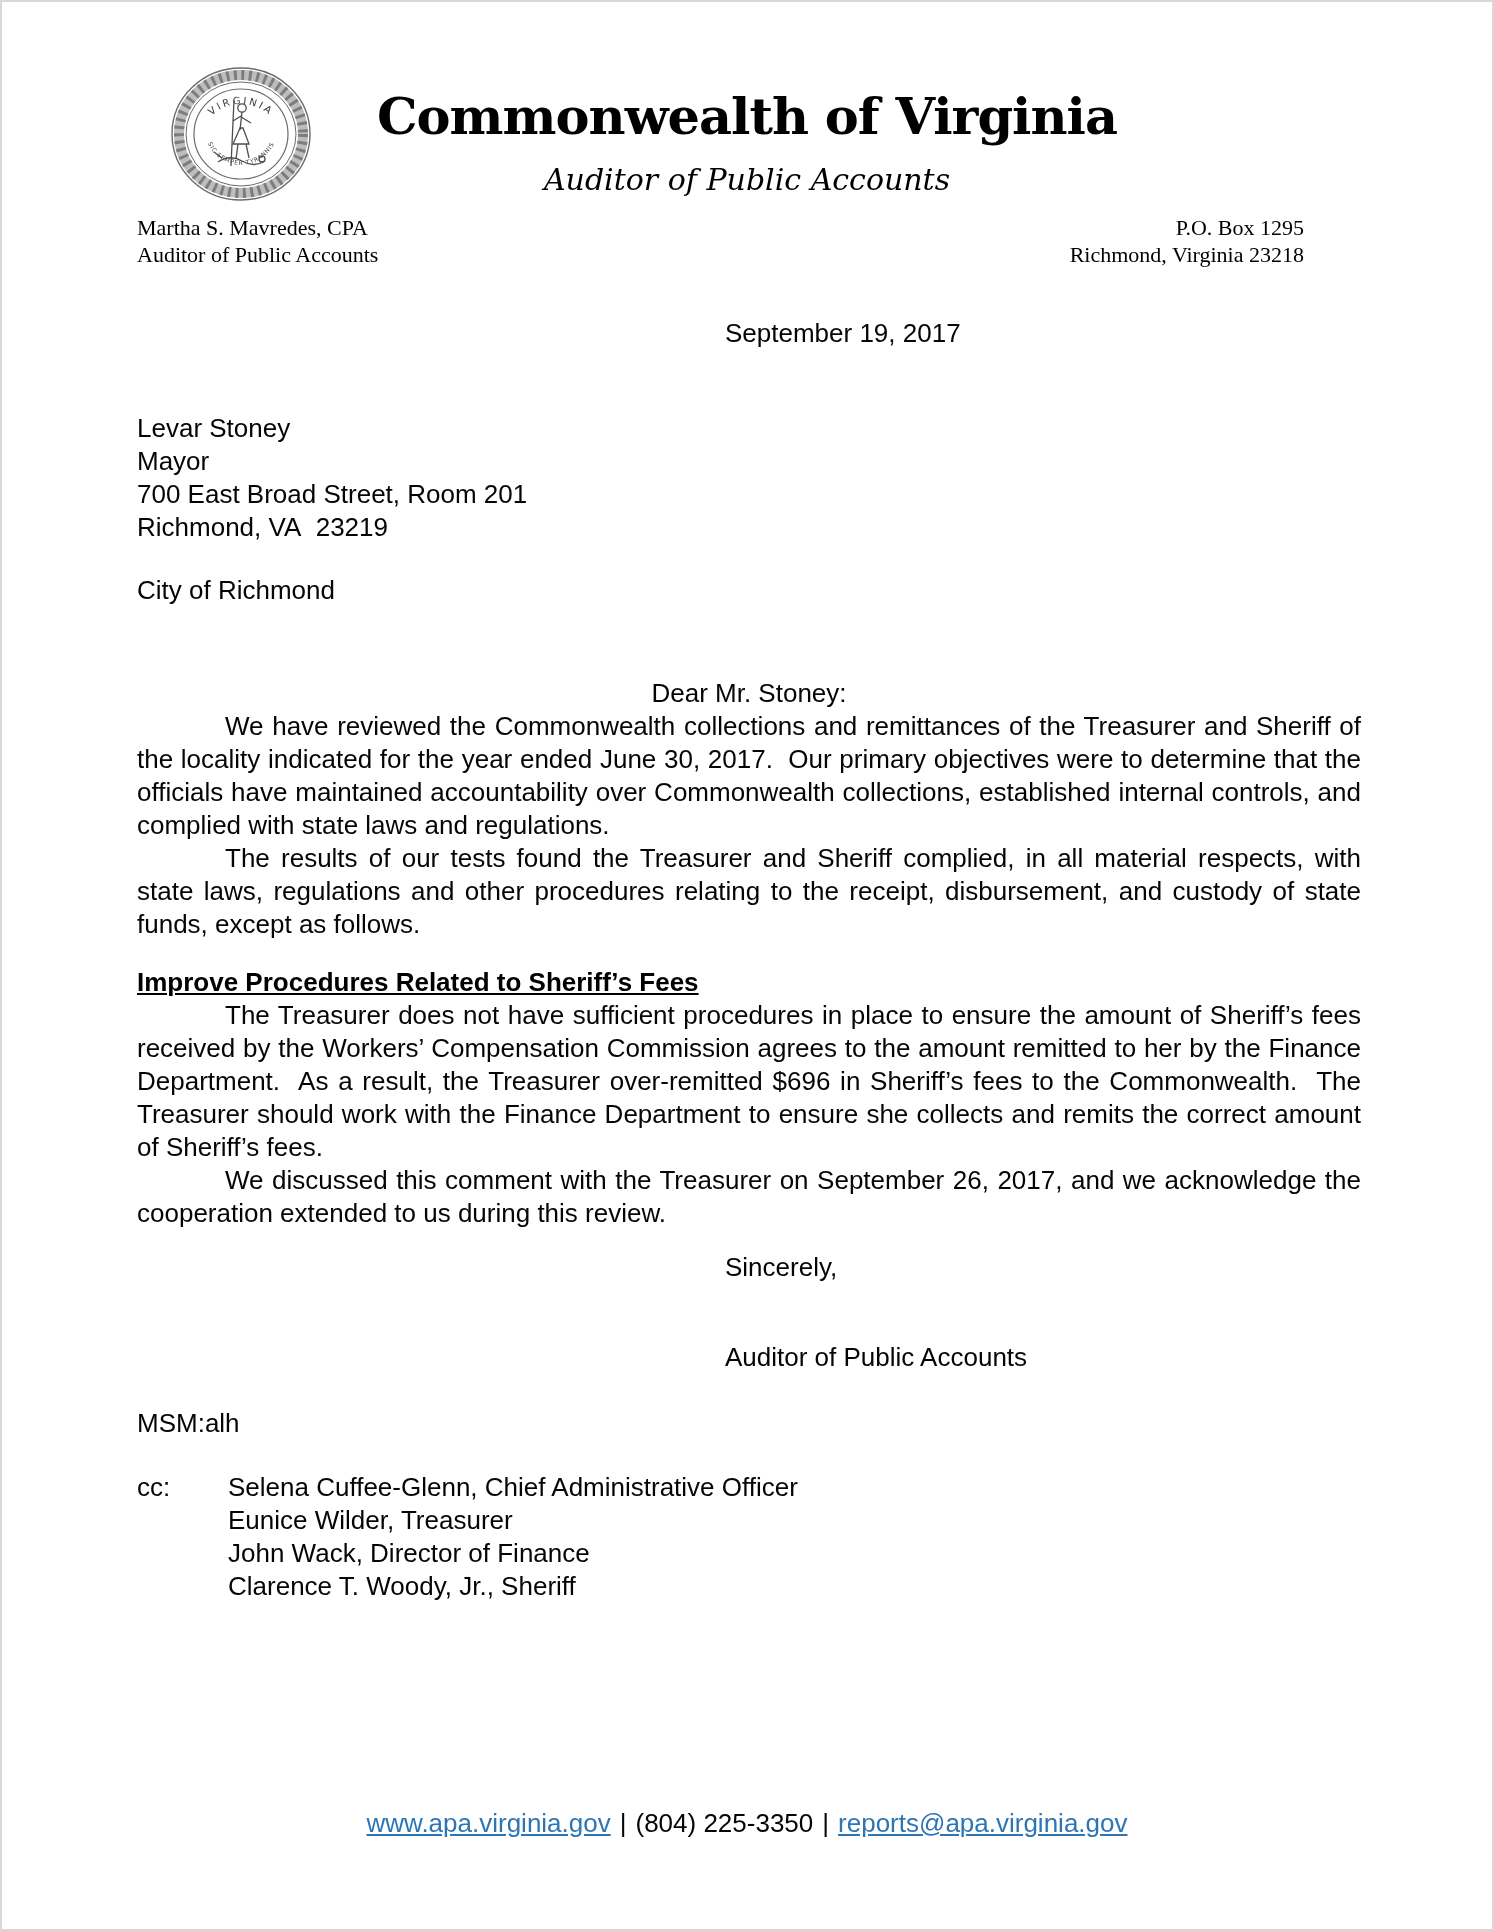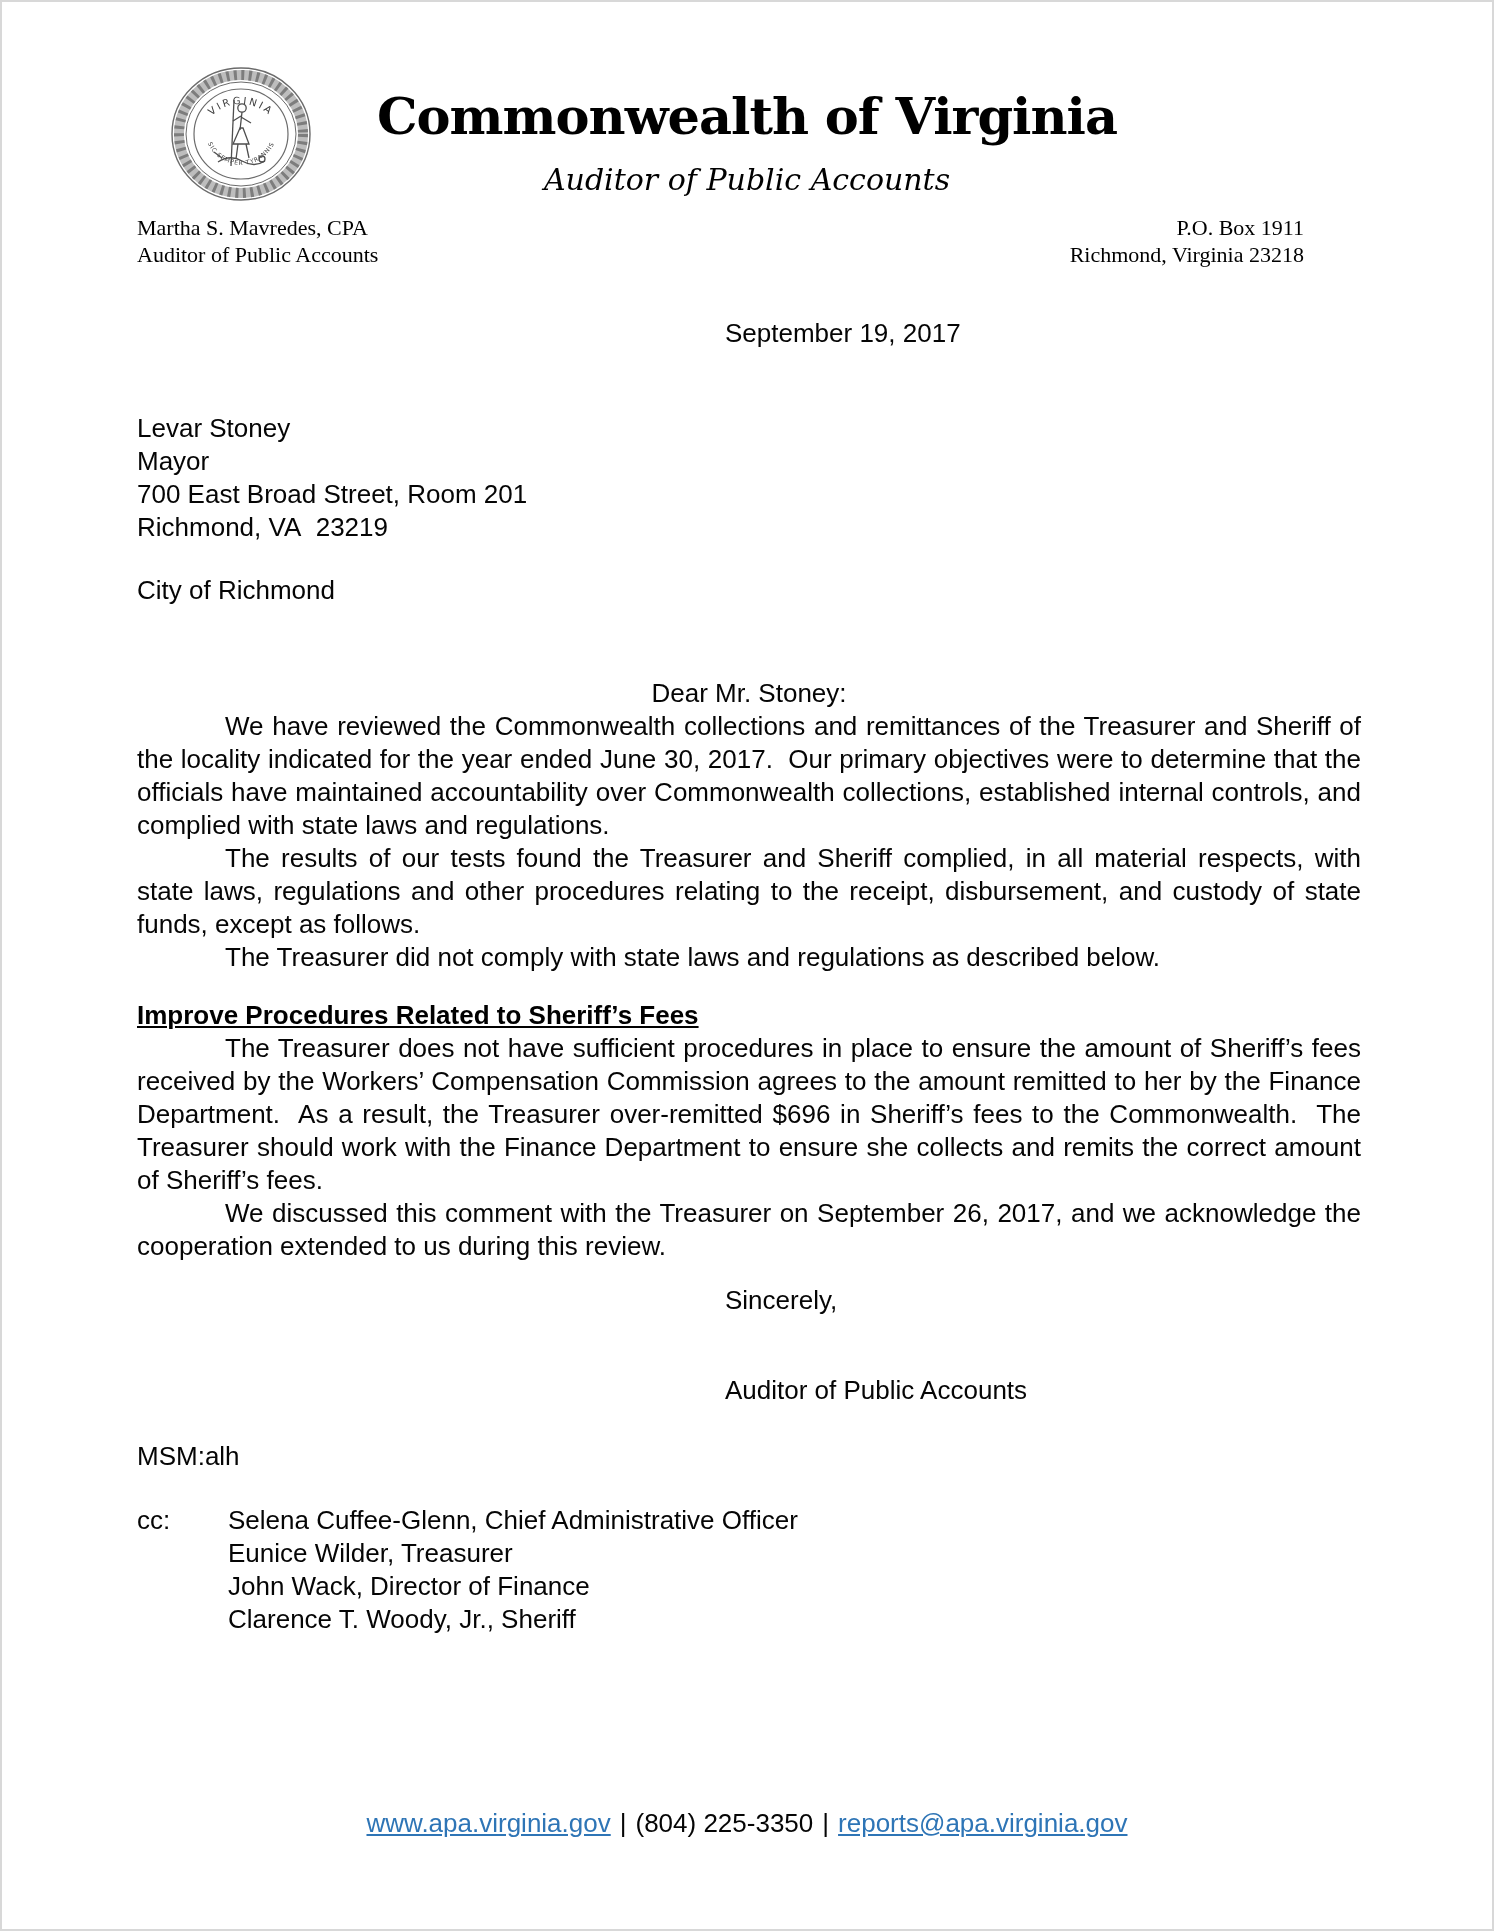--- a/index.html
+++ b/index.html
@@ -109,21 +109,21 @@
 
     <div class="lh-title">Commonwealth of Virginia</div>
     <div class="lh-subtitle">Auditor of Public Accounts</div>
 
     <div class="lh-left">
       <div>Martha S. Mavredes, CPA</div>
       <div>Auditor of Public Accounts</div>
     </div>
 
     <div class="lh-right">
-      <div>P.O. Box 1911</div>
+      <div>P.O. Box 1295</div>
       <div>Richmond, Virginia 23218</div>
     </div>
   </header>
 
   <main class="content">
 
     <div class="date">September 19, 2017</div>
 
     <div class="recipient">
       <div>Levar Stoney</div>
@@ -131,21 +131,20 @@
       <div>700 East Broad Street, Room 201</div>
       <div>Richmond, VA&nbsp; 23219</div>
     </div>
 
     <div class="locality">City of Richmond</div>
 
     <div class="salutation">Dear Mr. Stoney:</div>
 
     <p class="para1 justify indent">We have reviewed the Commonwealth collections and remittances of the Treasurer and Sheriff of the locality indicated for the year ended June 30, 2017.&nbsp; Our primary objectives were to determine that the officials have maintained accountability over Commonwealth collections, established internal controls, and complied with state laws and regulations.</p>
     <p class="para2 justify indent">The results of our tests found the Treasurer and Sheriff complied, in all material respects, with state laws, regulations and other procedures relating to the receipt, disbursement, and custody of state funds, except as follows.</p>
-    <p class="para3 indent">The Treasurer did not comply with state laws and regulations as described below.</p>
 
     <h2 class="heading">Improve Procedures Related to Sheriff’s Fees</h2>
 
     <p class="spara1 justify indent">The Treasurer does not have sufficient procedures in place to ensure the amount of Sheriff’s fees received by the Workers’ Compensation Commission agrees to the amount remitted to her by the Finance Department.&nbsp; As a result, the Treasurer over-remitted $696 in Sheriff’s fees to the Commonwealth.&nbsp; The Treasurer should work with the Finance Department to ensure she collects and remits the correct amount of Sheriff’s fees.</p>
     <p class="spara2 justify indent">We discussed this comment with the Treasurer on September 26, 2017, and we acknowledge the cooperation extended to us during this review.</p>
 
     <div class="sig-block">
       <div>Sincerely,</div>
       <div class="signer">Auditor of Public Accounts</div>
     </div>

